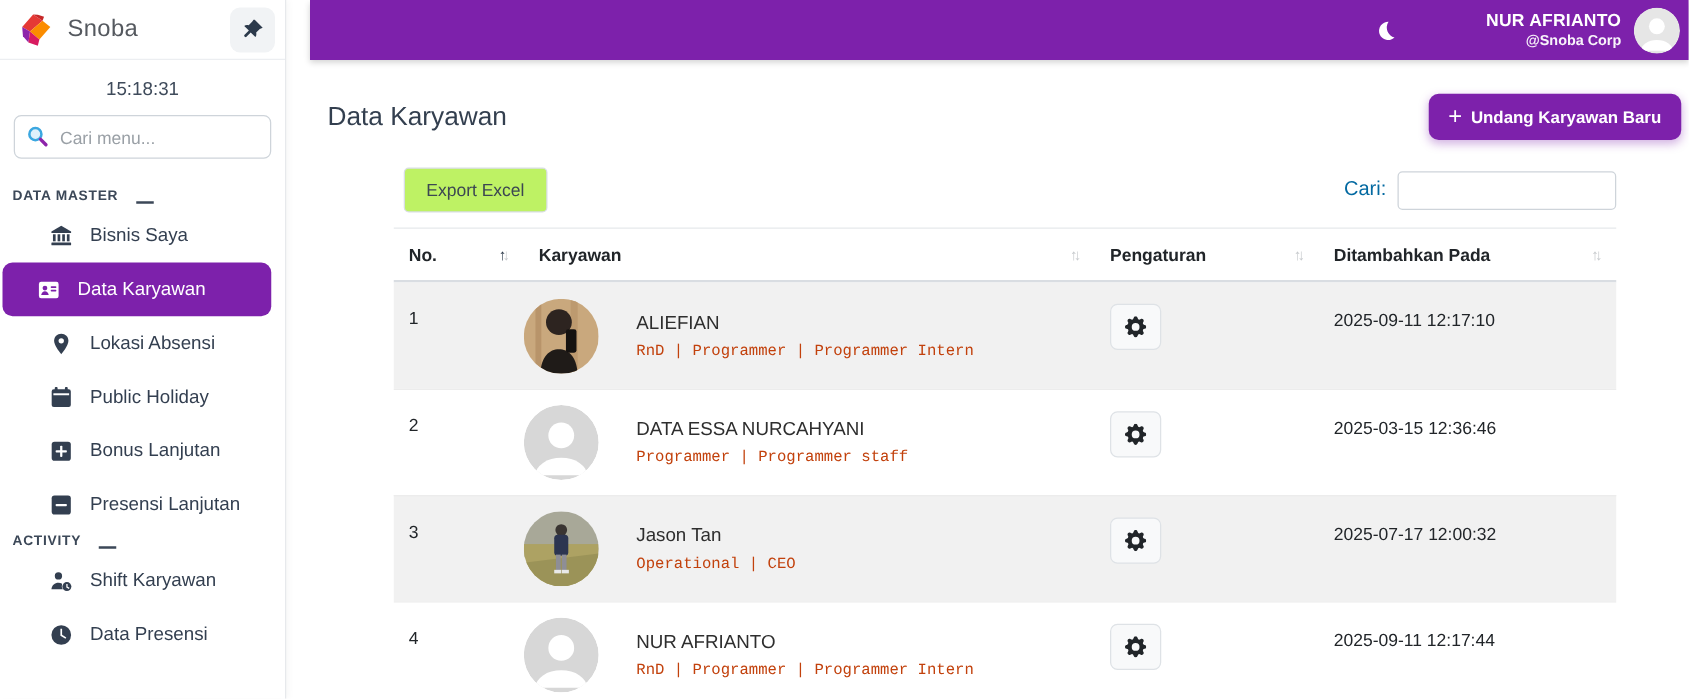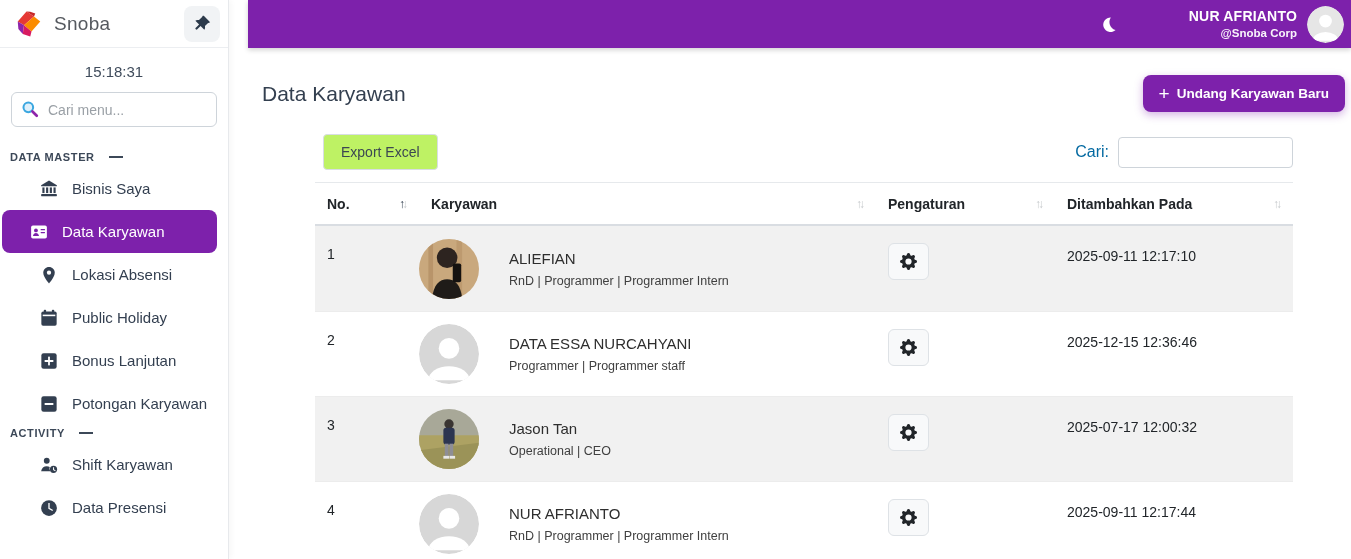--- a/index.html
+++ b/index.html
@@ -17,21 +17,21 @@
   .pin-btn { width:36px; height:36px; border:none; background:#f1f3f5; border-radius:8px;
              display:flex; align-items:center; justify-content:center; cursor:pointer; }
   .clock { text-align:center; font-size:15px; color:#3f4b5b; margin-top:15px; }
   .search-wrap { margin:12px 11px 0 11px; position:relative; }
   .search-wrap input { width:100%; height:35px; border:1px solid #ced4da; border-radius:6px;
                        padding:0 10px 0 36px; font-size:14px; color:#3f4b5b; outline:none;
                        font-family:inherit; }
   .search-wrap input::placeholder { color:#9aa0a6; }
   .search-ico { position:absolute; left:10px; top:8px; }
   .nav-section-label { margin:24px 0 4px 10px; font-size:11px; font-weight:700; color:#3c4858;
-                       letter-spacing:.6px; display:flex; align-items:center; gap:14px; }
+                       letter-spacing:.6px; display:flex; align-items:flex-end; gap:14px; }
   .nav-section-label .dash { width:14px; height:2.5px; background:#3c4858; display:inline-block; }
   .menu-item { height:43px; display:flex; align-items:center; gap:14px; padding-left:40px;
                color:#333f50; font-size:15px; cursor:pointer; }
   .menu-item .mi-icon { width:18px; height:18px; flex:0 0 auto; color:#333f50; }
   .menu-item .knock { fill:#fff; }
   .menu-item.active { background:#7d21ab; color:#fff; margin:0 11px 0 2px; padding-left:28px;
                       border-radius:8px; }
   .menu-item.active .mi-icon { color:#fff; }
   .menu-item.active .knock { fill:#7d21ab; }
 
@@ -75,21 +75,21 @@
   .sort .up,.sort .dn { color:#c7cacd; }
   .sort.asc .up { color:#2d3a4a; }
   .tbody .trow { border-top:1px solid #ececec; height:85px; }
   .tbody .trow:first-child { border-top:none; }
   .trow.striped { background:#f1f1f1; }
   .cell { padding:0 12px; }
   .cell-no { padding-top:20px; font-size:14px; color:#212529; }
   .cell-emp { display:flex; align-items:center; gap:30px; padding-left:0; }
   .avatar { width:60px; height:60px; border-radius:50%; overflow:hidden; flex:0 0 auto; }
   .emp-name { font-size:15px; color:#2e2e2e; margin-bottom:7px; }
-  .emp-role { font-size:12.5px; color:#404040; }
+  .emp-role { font-size:12.5px; color:#c2410c;font-family:Liberation Mono, monospace; }
   .cell-set { padding-top:17px; }
   .gear-btn { width:41px; height:37px; background:#f8f9fa; border:1px solid #dee2e6;
               border-radius:6px; display:flex; align-items:center; justify-content:center;
               cursor:pointer; }
   .cell-date { padding-top:22px; font-size:14px; color:#212529; }
 </style>
 </head>
 <body>
 
 <div class="app">
@@ -174,21 +174,21 @@
         <rect class="knock" x="4" y="7.2" width="8" height="1.6" rx=".6"></rect>
       </svg>
       <span>Bonus Lanjutan</span>
     </div>
 
     <div class="menu-item">
       <svg class="mi-icon" viewBox="0 0 16 16" fill="currentColor">
         <rect x="1.2" y="1.2" width="13.6" height="13.6" rx="2"></rect>
         <rect class="knock" x="4" y="7.2" width="8" height="1.6" rx=".6"></rect>
       </svg>
-      <span>Potongan Karyawan</span>
+      <span>Presensi Lanjutan</span>
     </div>
 
     <div class="nav-section-label" style="margin-top:2px">
       <span>ACTIVITY</span>
         <span class="dash"></span>
     </div>
 
     <div class="menu-item">
       <svg class="mi-icon" viewBox="0 0 16 16" fill="currentColor">
         <circle cx="6" cy="4.2" r="2.6"></circle>
@@ -310,21 +310,21 @@
                 <div class="emp-role">Programmer | Programmer staff</div>
               </div>
             </div>
             <div class="cell cell-set">
               <button class="gear-btn">
                 <svg width="17" height="17" viewBox="0 0 16 16" fill="#212529">
                   <path d="M9.405 1.05c-.413-1.4-2.397-1.4-2.81 0l-.1.34a1.464 1.464 0 0 1-2.105.872l-.31-.17c-1.283-.698-2.686.705-1.987 1.987l.169.311c.446.82.023 1.841-.872 2.105l-.34.1c-1.4.413-1.4 2.397 0 2.81l.34.1a1.464 1.464 0 0 1 .872 2.105l-.17.31c-.698 1.283.705 2.686 1.987 1.987l.311-.169a1.464 1.464 0 0 1 2.105.872l.1.34c.413 1.4 2.397 1.4 2.81 0l.1-.34a1.464 1.464 0 0 1 2.105-.872l.31.17c1.283.698 2.686-.705 1.987-1.987l-.169-.311a1.464 1.464 0 0 1 .872-2.105l.34-.1c1.4-.413 1.4-2.397 0-2.81l-.34-.1a1.464 1.464 0 0 1-.872-2.105l.17-.31c.698-1.283-.705-2.686-1.987-1.987l-.311.169a1.464 1.464 0 0 1-2.105-.872l-.1-.34zM8 10.93a2.93 2.93 0 1 1 0-5.86 2.93 2.93 0 0 1 0 5.86z"></path>
                 </svg>
               </button>
             </div>
-            <div class="cell cell-date">2025-12-15 12:36:46</div>
+            <div class="cell cell-date">2025-03-15 12:36:46</div>
           </div>
 
           <div class="trow striped">
             <div class="cell cell-no">3</div>
             <div class="cell cell-emp">
               <div class="avatar">
                 <svg viewBox="0 0 64 64" width="60" height="60">
                   <rect width="64" height="40" fill="#a8a898"></rect>
                   <rect y="28" width="64" height="36" fill="#ada263"></rect>
                   <path d="M0 44 64 36v28H0z" fill="#9b9358"></path>

